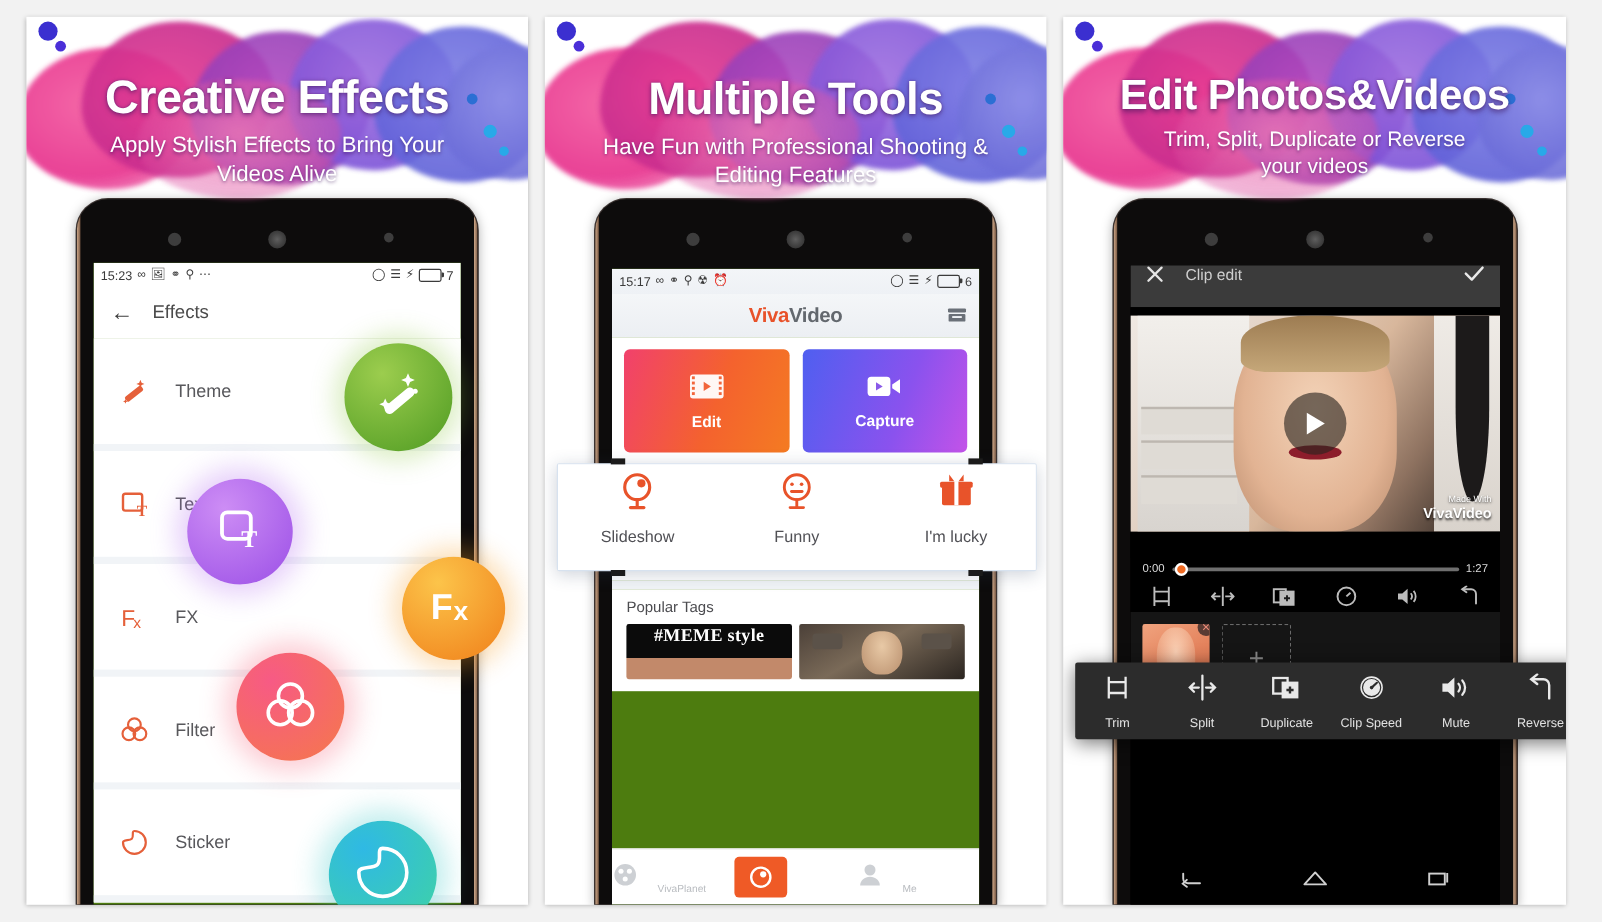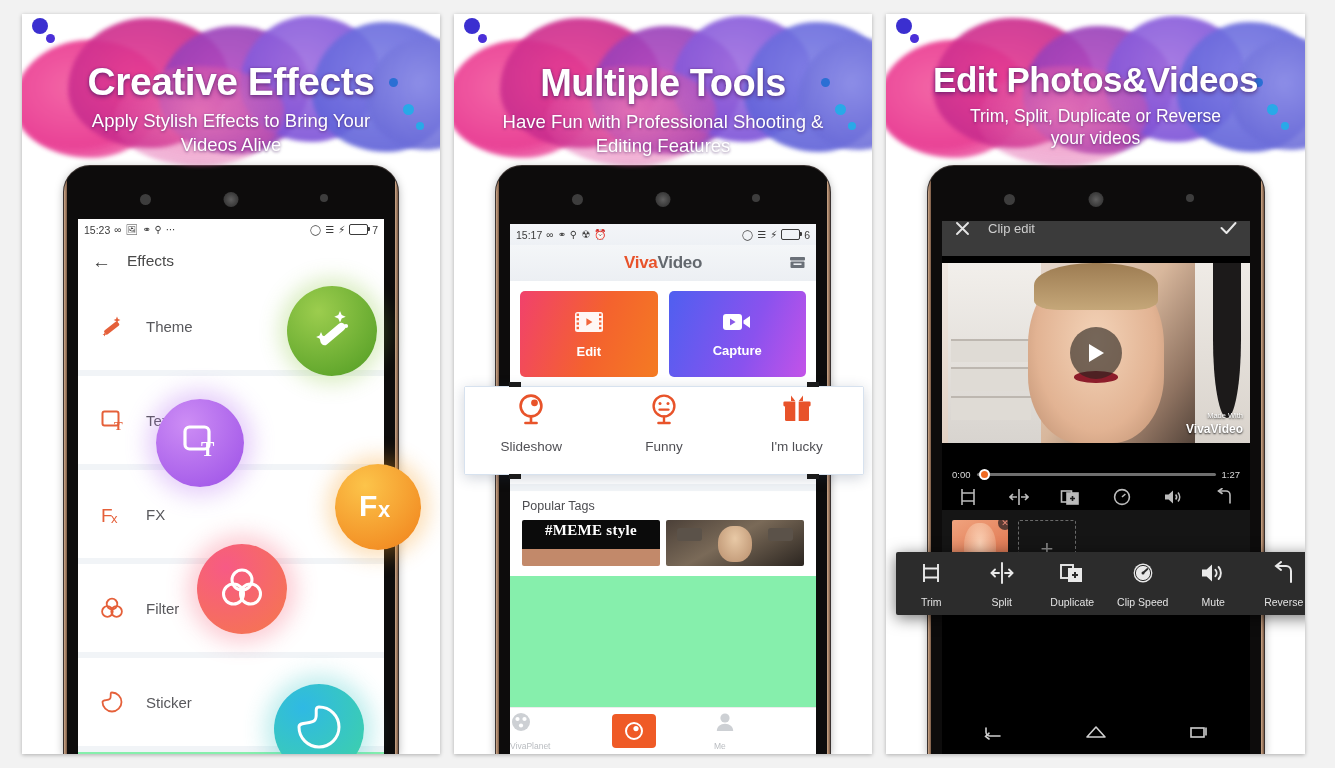--- a/index.html
+++ b/index.html
@@ -42,21 +42,21 @@
   .phone{
     position:absolute;background:#0d0c0c;
     border-radius:26px 26px 0 0;
     box-shadow:0 0 0 1px #3a3230, 0 2px 10px rgba(0,0,0,.35);
     overflow:hidden;z-index:2;
   }
   .phone-edge{position:absolute;top:0;width:3px;height:100%;background:linear-gradient(to right,#cfa98a,#7a5a45);}
   .speaker{position:absolute;top:26px;left:50%;transform:translateX(-50%);width:15px;height:15px;border-radius:50%;
            background:radial-gradient(circle,#6d6d6d 0%,#4d4d4d 48%,#2e2e2e 100%);opacity:.85;}
   .cam{position:absolute;top:28px;width:11px;height:11px;border-radius:50%;background:#4a4a4a;opacity:.8;}
-  .screen{position:absolute;overflow:hidden;background:#86efac;}
+  .screen{position:absolute;overflow:hidden;background:#4d7c0f;}
 
   
   .statusbar{
     display:flex;align-items:center;justify-content:space-between;
     height:21px;padding:0 6px;font-size:10.5px;color:#3b3b3b;background:#fff;
   }
   .sb-left,.sb-right{display:flex;align-items:center;gap:4px;}
   .sb-ico{font-size:10px;line-height:1;display:inline-block;}
   .batt{display:inline-block;width:17px;height:9px;border:1.3px solid #3b3b3b;border-radius:2px;position:relative;}
   .batt:after{content:"";position:absolute;right:-3px;top:2px;width:2px;height:4px;background:#3b3b3b;border-radius:0 1px 1px 0;}
@@ -96,21 +96,21 @@
   .sec-more{font-size:11.5px;color:#6b7480;}
   .thumbs{display:flex;gap:5px;}
   .thumb{position:relative;flex:1;height:62px;border-radius:2px;overflow:hidden;}
   .thumb .dur{position:absolute;right:3px;bottom:2px;font-size:8px;color:#fff;text-shadow:0 0 3px #000;}
   .tagrow{display:flex;gap:6px;}
   .tag{position:relative;flex:1;height:46px;border-radius:2px;overflow:hidden;background:#111;padding-left:16px;}
   .tag-txt{position:absolute;left:0;top:2px;width:100%;text-align:center;color:#fff;
            font-size:15px;font-weight:bold;font-family:"Liberation Serif",serif;letter-spacing:.3px;}
   .vv-bottom{position:absolute;left:0;bottom:0;width:100%;height:46px;background:#fff;
              display:flex;align-items:center;border-top:1px solid #ececec;}
-  .vv-bn{flex:1;display:flex;flex-direction:column;align-items:flex-start;gap:4px;}
+  .vv-bn{flex:1;display:flex;flex-direction:row;align-items:flex-end;gap:16px;}
   .vv-bn-label{font-size:8.5px;color:#b9bcc0;}
   .vv-fab{width:44px;height:34px;border-radius:4px;background:#ef5a26;display:flex;align-items:center;justify-content:center;}
 
   
   .popup{
     position:absolute;left:10px;width:calc(100% - 20px);
     background:#fff;border:1px solid #d7e2ef;border-radius:2px;
     box-shadow:0 3px 14px rgba(40,60,90,.22);z-index:8;
   }
   .crop-mark{position:absolute;width:12px;height:5px;background:#1b1b1b;}

